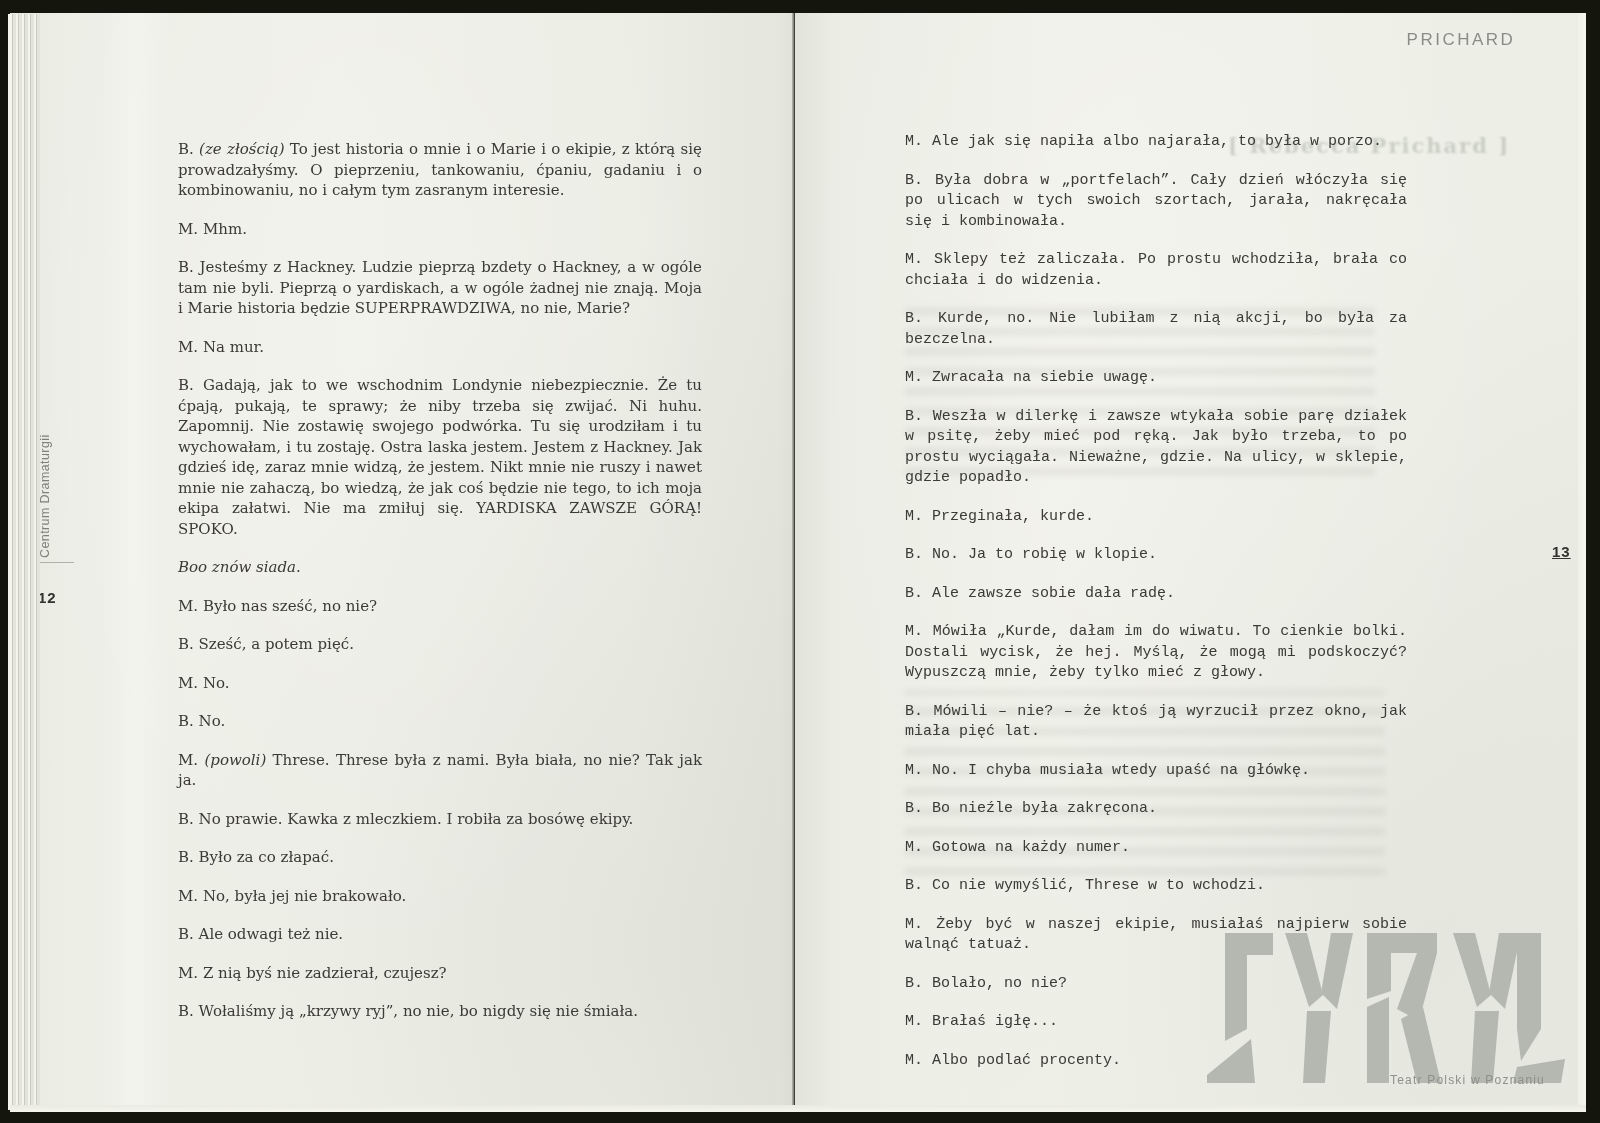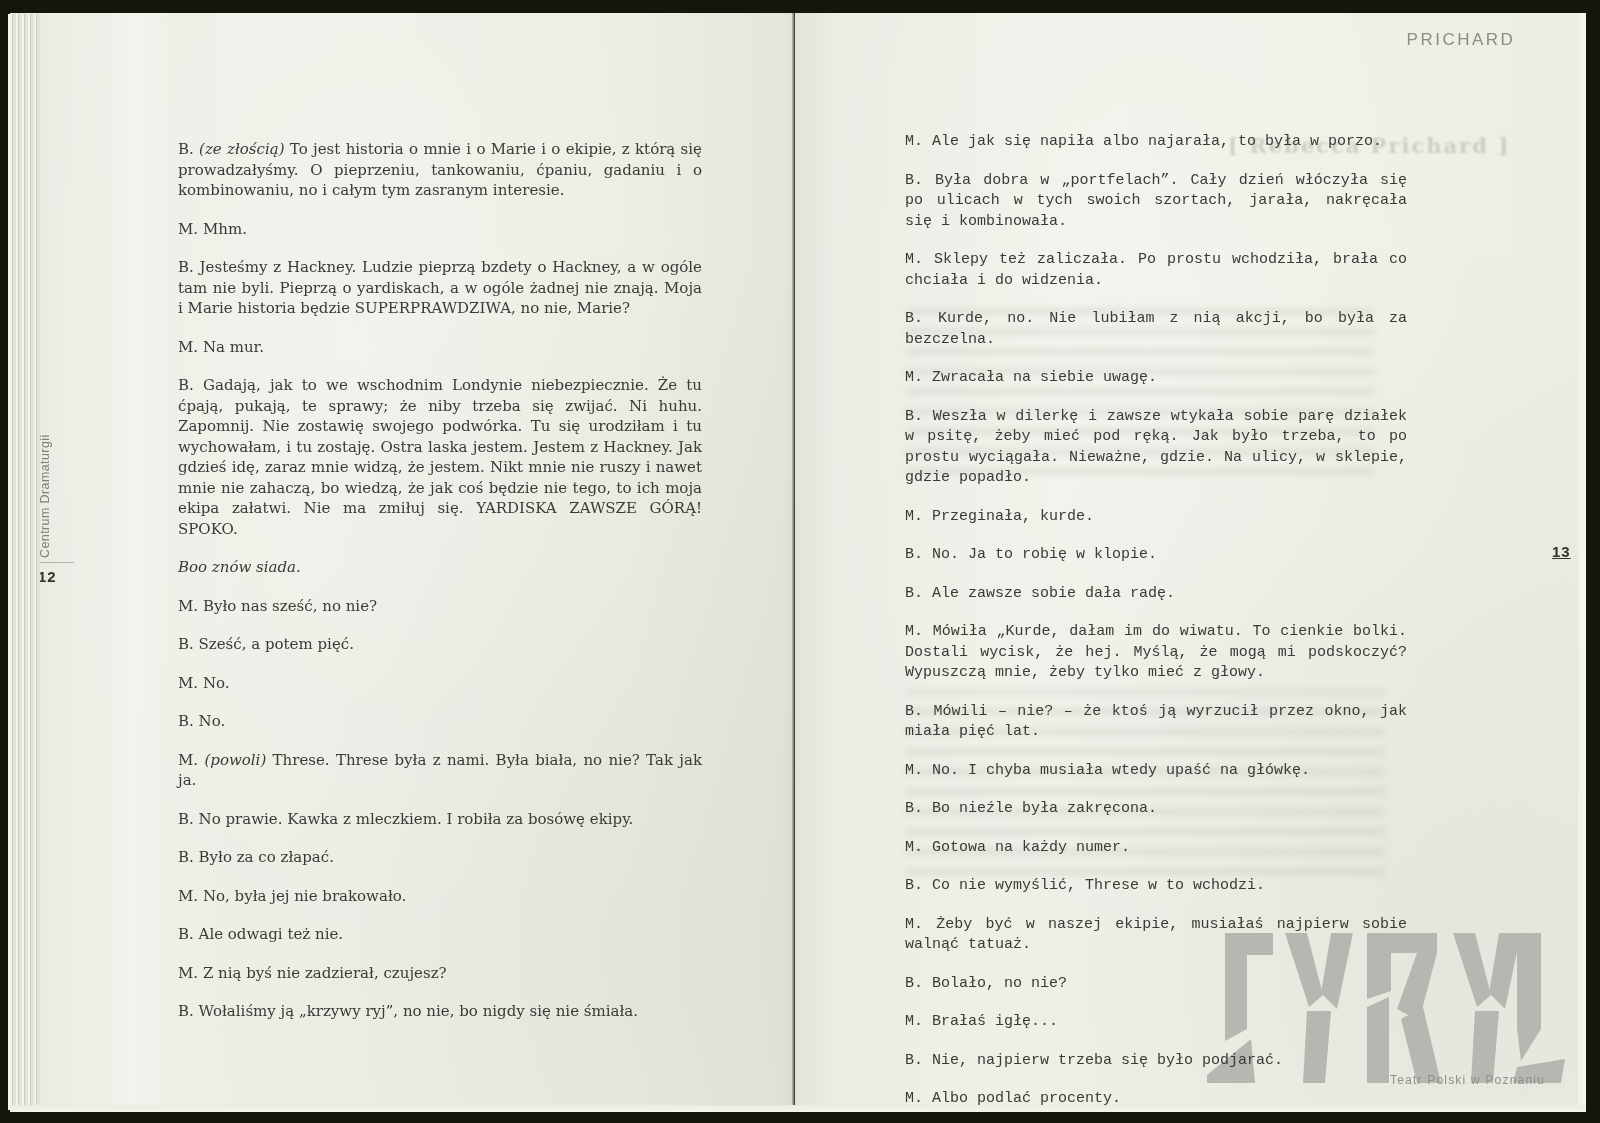--- a/index.html
+++ b/index.html
@@ -33,21 +33,21 @@
   .col-left{left:178px;top:139px;width:524px;}
   .col-right{left:905px;top:132px;width:502px;font-family:Liberation Mono, monospace;}
   .running-head{position:absolute;left:1406px;top:30px;width:110px;text-align:center;z-index:3;
     font-family:"Liberation Sans",sans-serif;font-size:17px;letter-spacing:2.5px;color:#8c8c87;}
   .side-label{position:absolute;left:38px;top:558px;transform:rotate(-90deg);transform-origin:0 0;
     font-family:"Liberation Sans",sans-serif;font-size:12.5px;letter-spacing:.4px;color:#7e807a;
     white-space:nowrap;z-index:3;}
   .rule-left{position:absolute;left:20px;top:562px;width:54px;height:1px;background:#b0b1a9;z-index:3;}
   .page-num{position:absolute;z-index:3;font-family:"Liberation Sans",sans-serif;font-weight:bold;
     font-size:15px;letter-spacing:1px;color:#33322d;}
-  .pn-left{left:38px;top:568px;text-align:center;}
+  .pn-left{left:38px;top:589px;text-align:center;}
   .pn-right{left:1552px;top:543px;text-decoration:underline;}
   
   .ghost{position:absolute;left:1228px;top:133px;z-index:1;font-family:"DejaVu Serif",serif;
     font-weight:bold;font-size:21px;letter-spacing:2px;color:#9aa095;opacity:.42;filter:blur(1.2px);}
   .bleed{position:absolute;z-index:1;filter:blur(3px);opacity:.22;pointer-events:none;
     background:repeating-linear-gradient(0deg,rgba(110,112,102,.5) 0 7px,transparent 7px 20px);}
   .bleed-a{left:905px;top:295px;width:470px;height:180px;}
   .bleed-b{left:905px;top:690px;width:480px;height:185px;}
   
   .cyryl{position:absolute;left:1205px;top:933px;width:360px;height:150px;z-index:2;}
@@ -133,21 +133,20 @@
       <p><span>B. Ale zawsze sobie dała radę.</span></p>
       <p><span>M. Mówiła „Kurde, dałam im do wiwatu. To cienkie bolki. Dostali wycisk, że hej. Myślą, że mogą mi podskoczyć? Wypuszczą mnie, żeby tylko mieć z głowy.</span></p>
       <p><span>B. Mówili – nie? – że ktoś ją wyrzucił przez okno, jak miała pięć lat.</span></p>
       <p><span>M. No. I chyba musiała wtedy upaść na główkę.</span></p>
       <p><span>B. Bo nieźle była zakręcona.</span></p>
       <p><span>M. Gotowa na każdy numer.</span></p>
       <p><span>B. Co nie wymyślić, Threse w to wchodzi.</span></p>
       <p><span>M. Żeby być w naszej ekipie, musiałaś najpierw sobie walnąć tatuaż.</span></p>
       <p><span>B. Bolało, no nie?</span></p>
       <p><span>M. Brałaś igłę...</span></p>
-      <p><span>B. Nie, najpierw trzeba się było podjarać.</span></p>
       <p><span>M. Albo podlać procenty.</span></p>
     </div>
 
   <div class="stack-left"></div>
   <div class="gutter"></div>
   <div class="edge-right"></div>
   <div class="edge-bottom"></div>
 
 </div>
 

